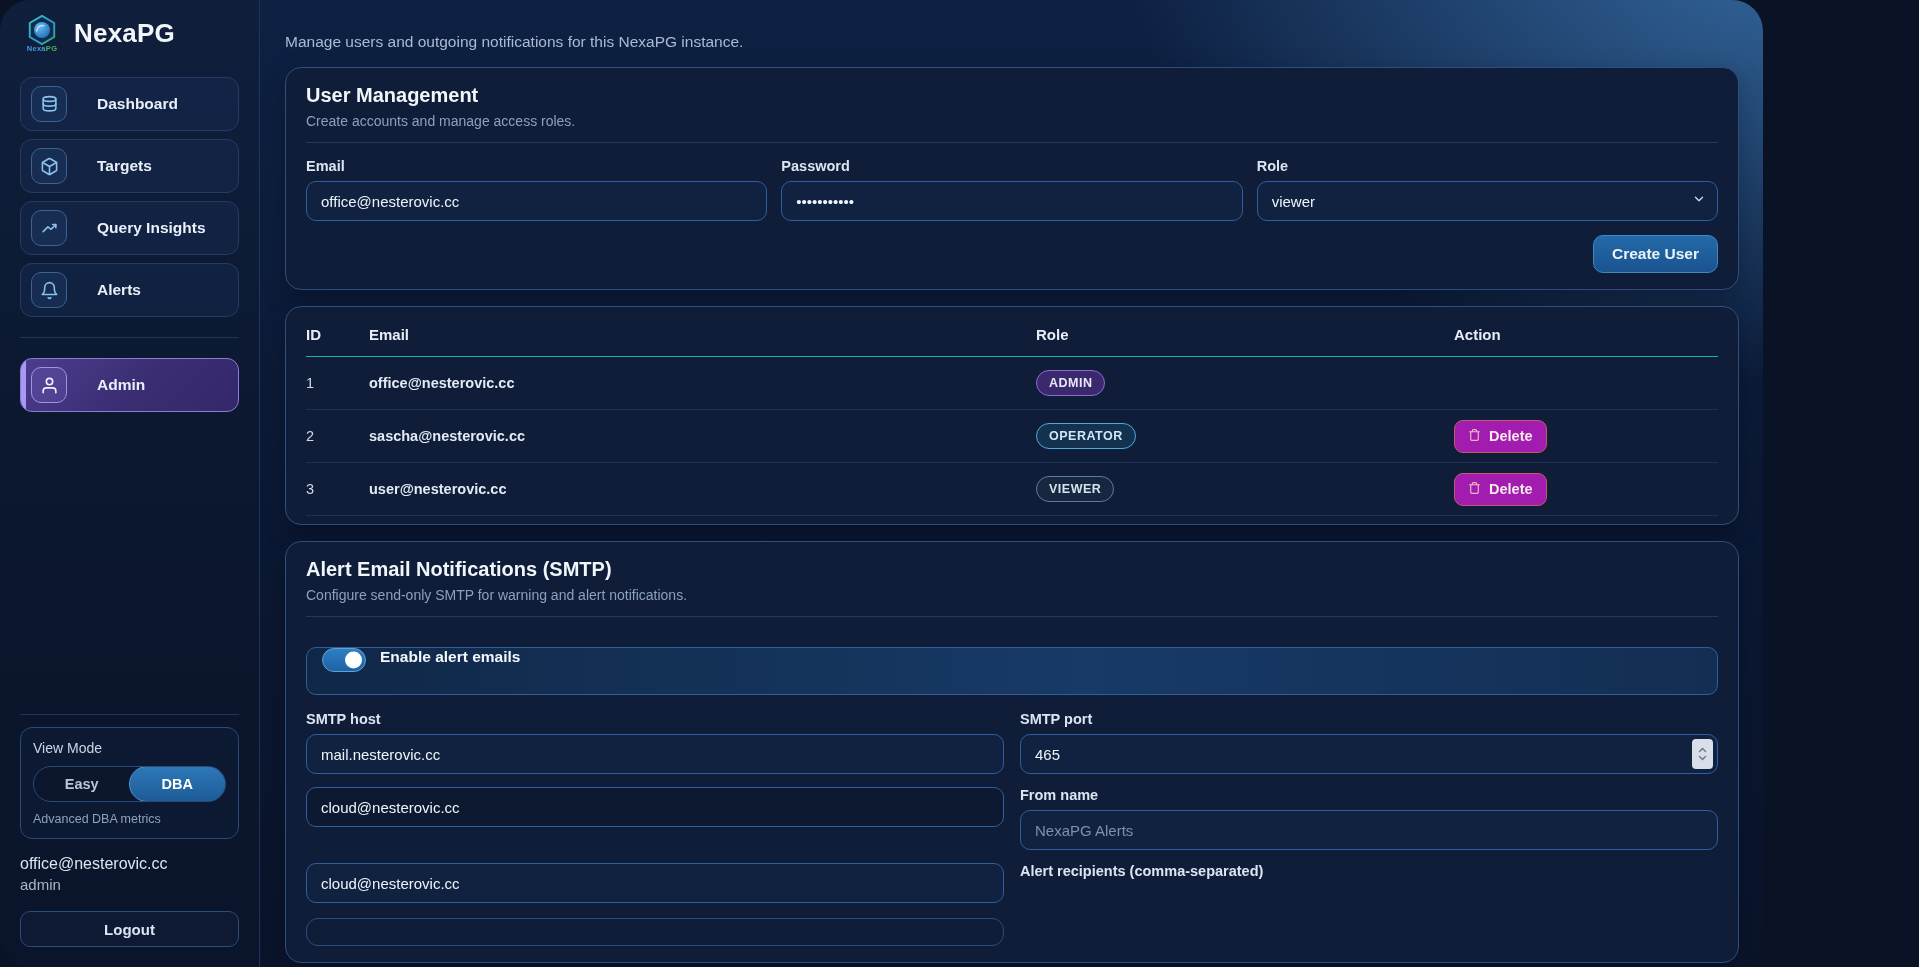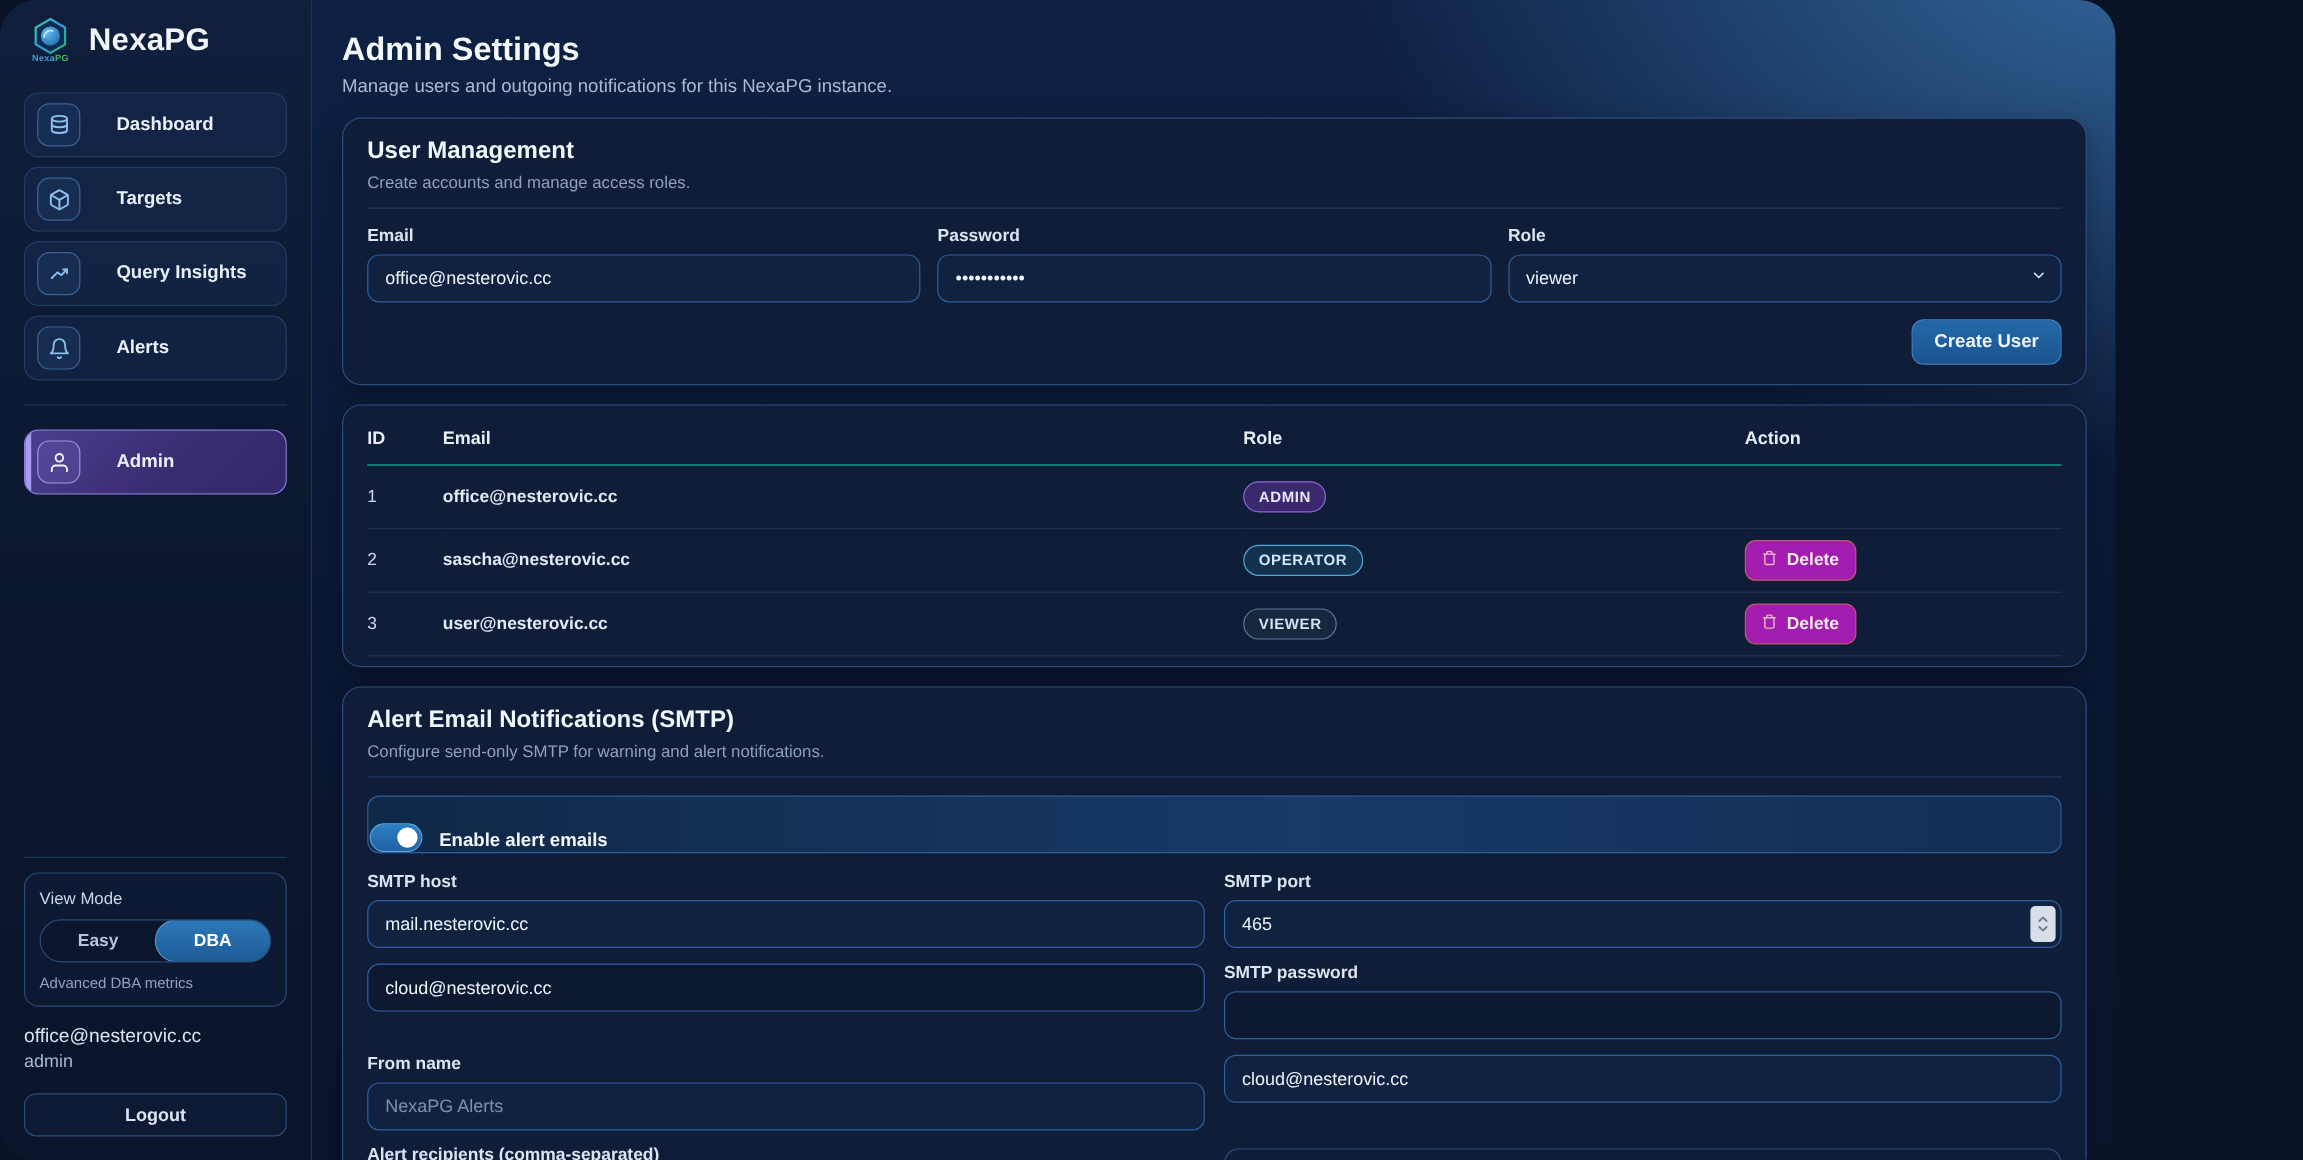--- a/index.html
+++ b/index.html
@@ -72,23 +72,23 @@
   td{font-size:14.5px;font-weight:700;color:#e2eaf4;height:53px;border-bottom:1px solid #1d3456;padding:0;}
   td.id-cell{font-weight:400;color:#cdd9e8;}
   .badge{display:inline-block;padding:5px 12px;border-radius:999px;font-size:12.5px;font-weight:800;letter-spacing:.5px;}
   .badge.admin{background:#3a2a6d;border:1.5px solid #9166d9;color:#ece4fb;}
   .badge.operator{background:#12324f;border:1.5px solid #51a8da;color:#cfe7f8;}
   .badge.viewer{background:#16273f;border:1.5px solid #5f7a9e;color:#d6e1ee;}
   .btn-delete{display:inline-flex;align-items:center;gap:8px;background:#a21caf;border:1.5px solid #c05a6d;
     color:#f7e9ec;font-weight:800;font-size:14.5px;padding:7px 13px;border-radius:9px;cursor:pointer;}
   .btn-delete svg{color:#e8b9c2;}
 
-  .enable-row{margin:15px 0 16px;height:48px;border-radius:10px;border:1px solid #2f5f9a;
+  .enable-row{margin:30px 0 16px;height:48px;border-radius:10px;border:1px solid #2f5f9a;
     background:linear-gradient(90deg,#102848 0%,#173a66 55%,#132e54 100%);
-    display:flex;align-items:flex-end;gap:14px;padding:0 1px;}
+    display:flex;align-items:flex-start;gap:14px;padding:0 15px;}
   .toggle{width:44px;height:24px;border-radius:999px;position:relative;flex:none;cursor:pointer;}
   .toggle.on{background:linear-gradient(180deg,#2f7fc4,#1f61a3);border:1.5px solid #57a5dc;}
   .knob{position:absolute;top:50%;transform:translateY(-50%);width:17px;height:17px;border-radius:50%;}
   .toggle.on .knob{right:3px;background:#ffffff;}
   .enable-label{font-size:15.5px;font-weight:800;color:#f2f7fc;}
 
   .smtp-grid{display:grid;grid-template-columns:1fr 1fr;column-gap:16px;}
   .smtp-grid .field{margin-bottom:13px;}
   .port-wrap{position:relative;}
   .spinner{position:absolute;right:5px;top:50%;transform:translateY(-50%);width:21px;height:30px;
@@ -190,21 +190,20 @@
       </div>
       <div class="viewmode-hint">Advanced DBA metrics</div>
     </div>
 
     <div class="user-email">office@nesterovic.cc</div>
     <div class="user-role">admin</div>
     <button class="logout-btn">Logout</button>
   </aside>
 
   <main class="main">
-    <div class="page-title">Admin Settings</div>
     <div class="page-subtitle">Manage users and outgoing notifications for this NexaPG instance.</div>
 
     <section class="card">
       <div class="card-title">User Management</div>
       <div class="card-sub">Create accounts and manage access roles.</div>
       <hr>
       <div class="um-grid">
         <div class="field">
           <label>Email</label>
           <input class="input" type="text" value="office@nesterovic.cc" style="">
@@ -319,24 +318,20 @@
               <svg width="9" height="6" viewBox="0 0 12 8" fill="none" stroke="currentColor" stroke-width="2" stroke-linecap="round">
                   <polyline points="2 2 6 6 10 2"></polyline>
                 </svg>
             </span>
           </div>
         </div>
 
         <div class="field">
           <input class="input dark" type="text" value="cloud@nesterovic.cc" style="">
         </div>
-        <div class="field">
-          <label>SMTP password</label>
-          <input class="input dark" type="password" value="" style="">
-        </div>
 
         <div class="field">
           <label>From name</label>
           <input class="input" type="text" placeholder="NexaPG Alerts" style="">
         </div>
         <div class="field">
           <input class="input" type="text" value="cloud@nesterovic.cc" style="">
         </div>
 
         <div class="field">

